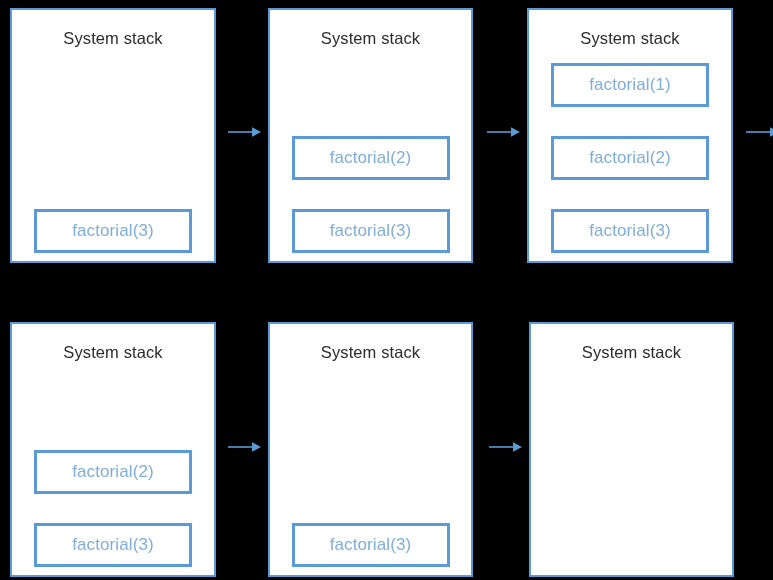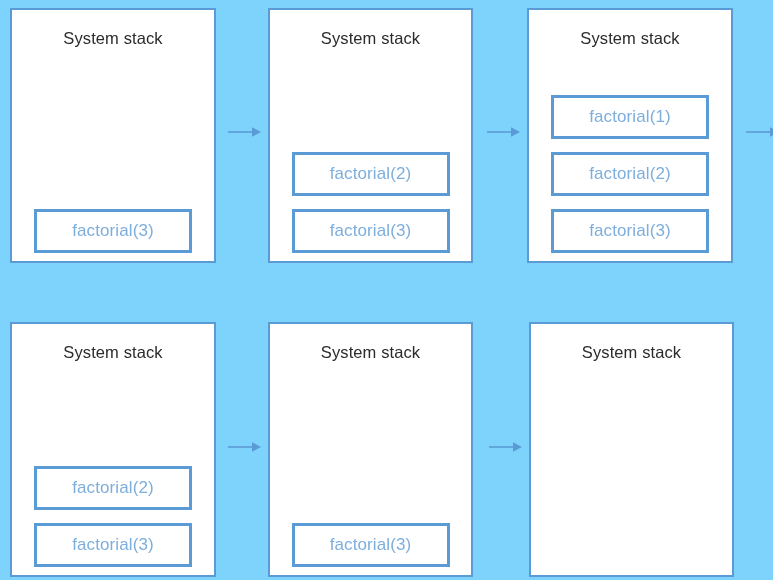--- a/index.html
+++ b/index.html
@@ -10,21 +10,21 @@
   }
   body {
     font-family: "Liberation Sans", sans-serif;
     -webkit-font-smoothing: antialiased;
   }
 
   #canvas {
     position: relative;
     width: 773px;
     height: 580px;
-    background: #7dd3fc;
+    background: #000000;
     overflow: hidden;
   }
 
   
   .stack-panel {
     position: absolute;
     box-sizing: border-box;
     border: 2px solid #5B9BD5;
     background: #ffffff;
   }
@@ -44,21 +44,21 @@
 
   
   .frame-stack {
     position: absolute;
     left: 0;
     right: 0;
     bottom: 8px;
     display: flex;
     flex-direction: column;
     align-items: center;
-    gap: 13px;
+    gap: 29px;
   }
 
   .stack-frame {
     box-sizing: border-box;
     width: 158px;
     height: 44px;
     border: 3px solid #5B9BD5;
     background: #ffffff;
     display: flex;
     align-items: center;

